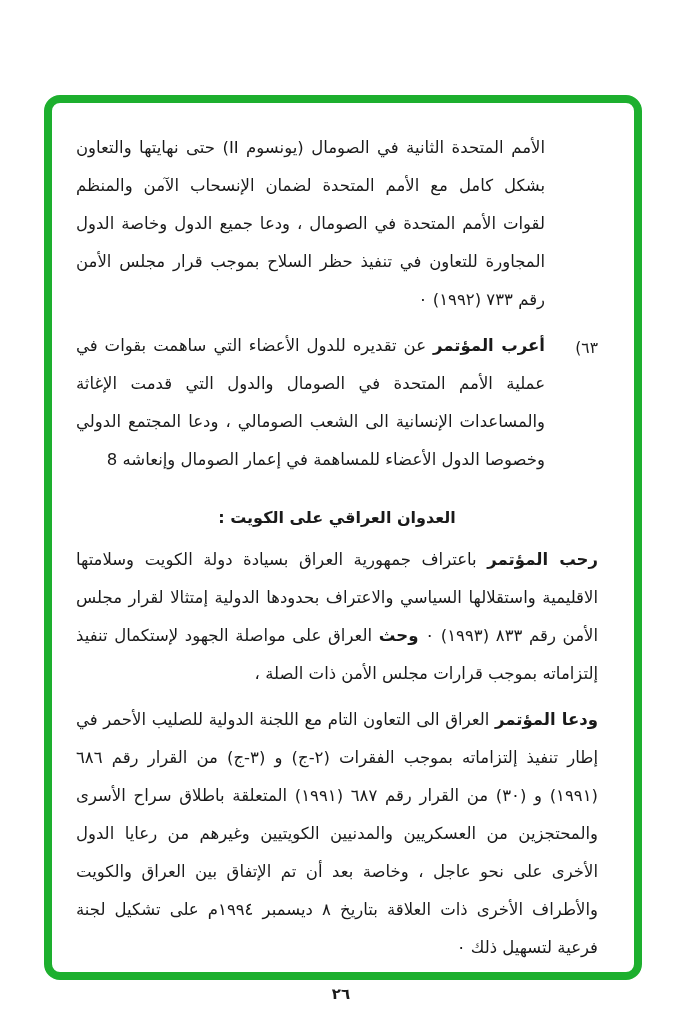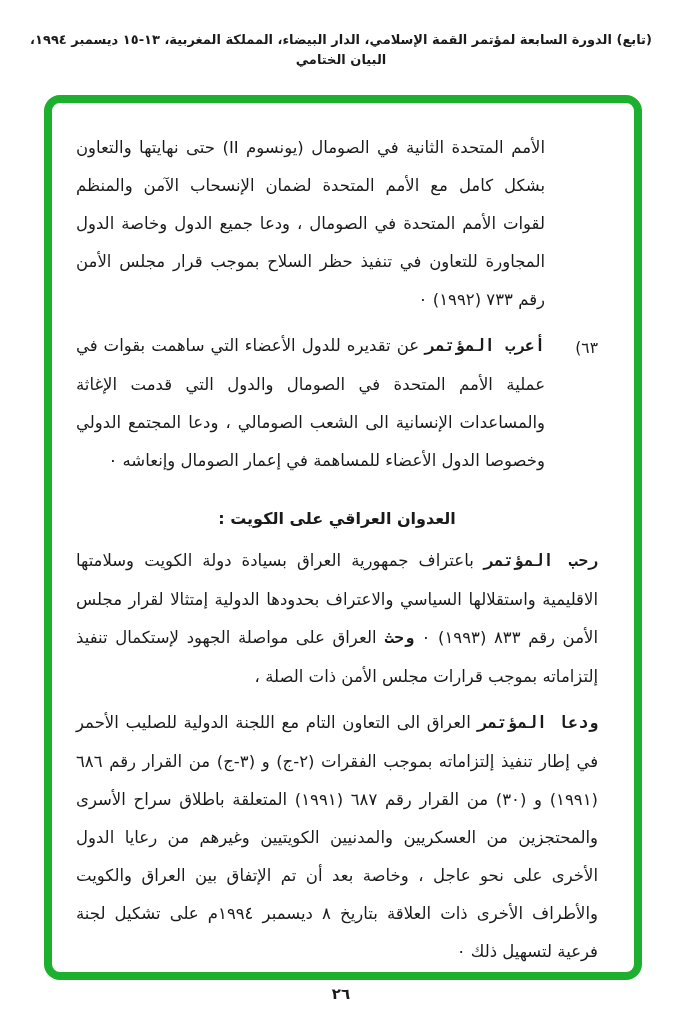--- a/index.html
+++ b/index.html
@@ -76,48 +76,46 @@
   }
   .section-heading {
     margin: 24px 0 4px 0;
     text-align: center;
     font-weight: bold;
     font-size: 16px;
     line-height: 30px;
   }
   .b {
     font-weight: bold;
-    font-family: Liberation Mono, monospace;
   }
   .page-number {
     position: absolute;
     left: 0;
     right: 0;
     top: 985px;
     text-align: center;
     font-weight: bold;
     font-size: 15px;
     direction: rtl;
   }
 </style>
 </head>
 <body>
 
 <div class="page-header">
-  <div class="header-line1">(تابع) الدورة السابعة لمؤتمر القمة الإسلامي، الدار البيضاء، المملكة المغربية، ١٣-١٥ ديسمبر ١٩٩٤، البيان الختامي</div>
 </div>
 
 <div class="document-frame">
   <div class="doc-content">
 
     <p class="para continuation">الأمم المتحدة الثانية في الصومال (يونسوم II) حتى نهايتها والتعاون بشكل كامل مع الأمم المتحدة لضمان الإنسحاب الآمن والمنظم لقوات الأمم المتحدة في الصومال ، ودعا جميع الدول وخاصة الدول المجاورة للتعاون في تنفيذ حظر السلاح بموجب قرار مجلس الأمن رقم ٧٣٣ (١٩٩٢) ٠</p>
 
     <div class="item-row">
       <div class="item-marker">٦٣)</div>
-      <p class="para item-text"><span class="b">أعرب المؤتمر</span><span> عن تقديره للدول الأعضاء التي ساهمت بقوات في عملية الأمم المتحدة في الصومال والدول التي قدمت الإغاثة والمساعدات الإنسانية الى الشعب الصومالي ، ودعا المجتمع الدولي وخصوصا الدول الأعضاء للمساهمة في إعمار الصومال وإنعاشه ٠</span></p>
+      <p class="para item-text"><span class="b">أعرب المؤتمر</span><span> عن تقديره للدول الأعضاء التي ساهمت بقوات في عملية الأمم المتحدة في الصومال والدول التي قدمت الإغاثة والمساعدات الإنسانية الى الشعب الصومالي ، ودعا المجتمع الدولي وخصوصا الدول الأعضاء للمساهمة في إعمار الصومال وإنعاشه 8</span></p>
     </div>
 
     <div class="section-heading">العدوان العراقي على الكويت :</div>
 
     <div class="item-row">
       <p class="para item-text"><span class="b">رحب المؤتمر</span><span> باعتراف جمهورية العراق بسيادة دولة الكويت وسلامتها الاقليمية واستقلالها السياسي والاعتراف بحدودها الدولية إمتثالا لقرار مجلس الأمن رقم ٨٣٣ (١٩٩٣) ٠ </span><span class="b">وحث</span><span> العراق على مواصلة الجهود لإستكمال تنفيذ إلتزاماته بموجب قرارات مجلس الأمن ذات الصلة ،</span></p>
     </div>
 
     <div class="item-row">
       <p class="para item-text"><span class="b">ودعا المؤتمر</span><span> العراق الى التعاون التام مع اللجنة الدولية للصليب الأحمر في إطار تنفيذ إلتزاماته بموجب الفقرات (٢-ج) و (٣-ج) من القرار رقم ٦٨٦ (١٩٩١) و (٣٠) من القرار رقم ٦٨٧ (١٩٩١) المتعلقة باطلاق سراح الأسرى والمحتجزين من العسكريين والمدنيين الكويتيين وغيرهم من رعايا الدول الأخرى على نحو عاجل ، وخاصة بعد أن تم الإتفاق بين العراق والكويت والأطراف الأخرى ذات العلاقة بتاريخ ٨ ديسمبر ١٩٩٤م على تشكيل لجنة فرعية لتسهيل ذلك ٠</span></p>

